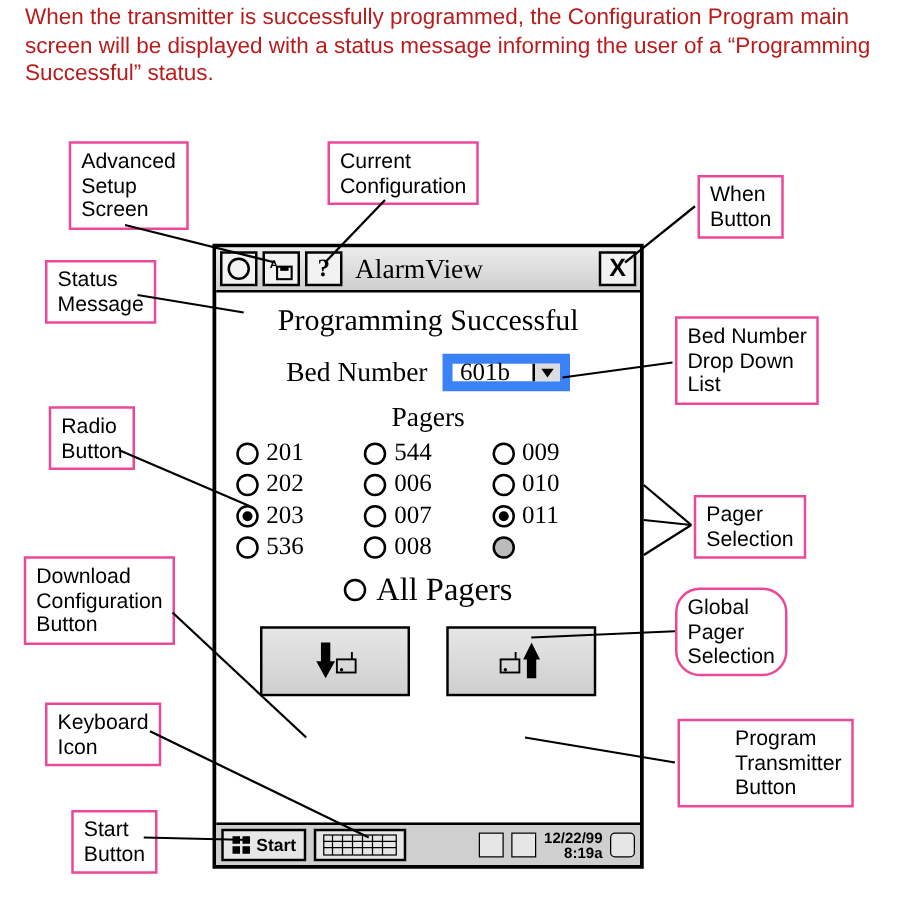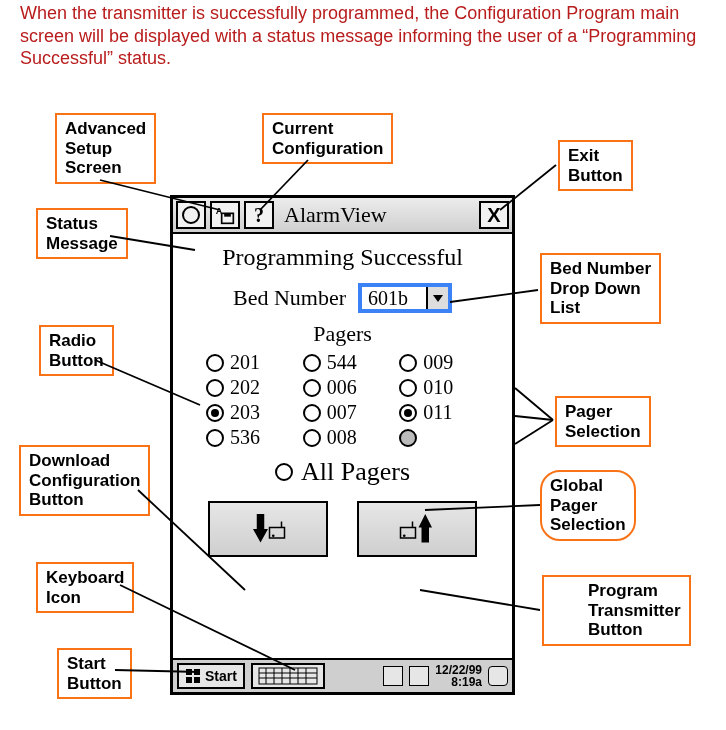--- a/index.html
+++ b/index.html
@@ -69,21 +69,21 @@
     margin: 10px 0 12px;
   }
   .bed-row {
     display: flex; align-items: center; justify-content: center;
     gap: 12px; margin-bottom: 8px;
     font-family: Georgia, 'Times New Roman', serif;
   }
   .bed-label { font-size: 22px; }
   .bed-select {
     display: inline-flex; align-items: center;
-    border: 4px solid #3b82f6; height: 30px;
+    border: 8px solid #3b82f6; height: 30px;
     background: #fff;
   }
   .bed-value {
     width: 64px; padding: 0 6px; font-size: 20px;
     font-family: Georgia, 'Times New Roman', serif;
   }
   .bed-arrow {
     width: 22px; height: 100%;
     border-left: 2px solid #000;
     background: #ddd;
@@ -95,21 +95,20 @@
     text-align: center; font-size: 22px;
     font-family: Georgia, 'Times New Roman', serif;
     margin-bottom: 4px;
   }
   .pager-grid {
     display: grid;
     grid-template-columns: repeat(3, 1fr);
     row-gap: 2px;
     padding: 0 16px;
     font-family: Georgia, 'Times New Roman', serif;
-    margin-left: 17px;
   }
   .pager-item {
     display: flex; align-items: center; gap: 6px;
     font-size: 20px;
   }
   .radio {
     width: 18px; height: 18px; border: 2px solid #000; border-radius: 50%;
     display: inline-flex; align-items: center; justify-content: center;
     background: #fff;
   }
@@ -164,27 +163,26 @@
     font-weight: bold;
   }
   .home-icon {
     width: 20px; height: 20px; border: 1px solid #000; background: #e6e6e6;
     border-radius: 4px;
   }
 
   
   .callout {
     position: absolute;
-    border: 2px solid #f97316;
+    border: 2px solid #ec4899;
     background: #fff;
     padding: 4px 8px;
     font-size: 17px;
     line-height: 1.15;
     white-space: pre-line;
-    font-weight: bold;
   }
 
   
   svg.leaders {
     position: absolute;
     top: 0; left: 0;
     width: 726px; height: 730px;
     pointer-events: none;
   }
   svg.leaders line {
@@ -346,21 +344,21 @@
     </div>
   </div>
 
 </div>
 
 <div class="callout" style="top:113px; left:55px;">Advanced
 Setup
 Screen</div>
 <div class="callout" style="top:113px; left:262px;">Current
 Configuration</div>
-<div class="callout" style="top:140px; left:558px;">Exit
+<div class="callout" style="top:140px; left:558px;">When
 Button</div>
 <div class="callout" style="top:208px; left:36px;">Status
 Message</div>
 <div class="callout" style="top:253px; left:540px;">Bed Number
 Drop Down
 List</div>
 <div class="callout" style="top:325px; left:39px;">Radio
 Button</div>
 <div class="callout" style="top:396px; left:555px;">Pager
 Selection</div>

